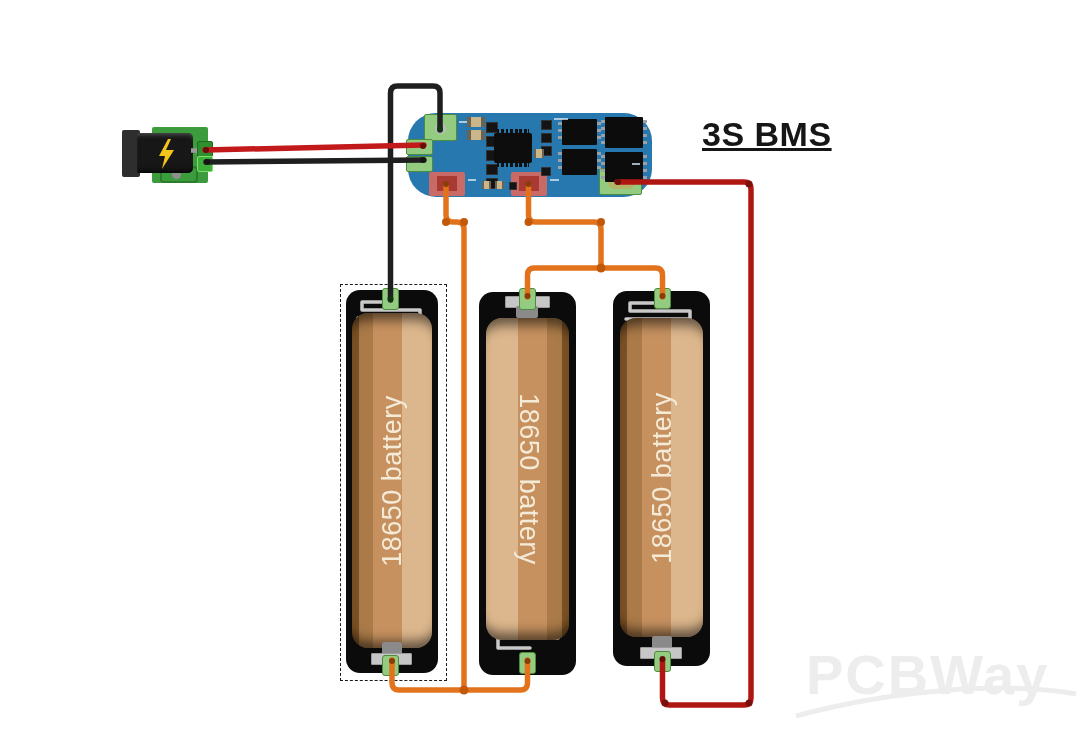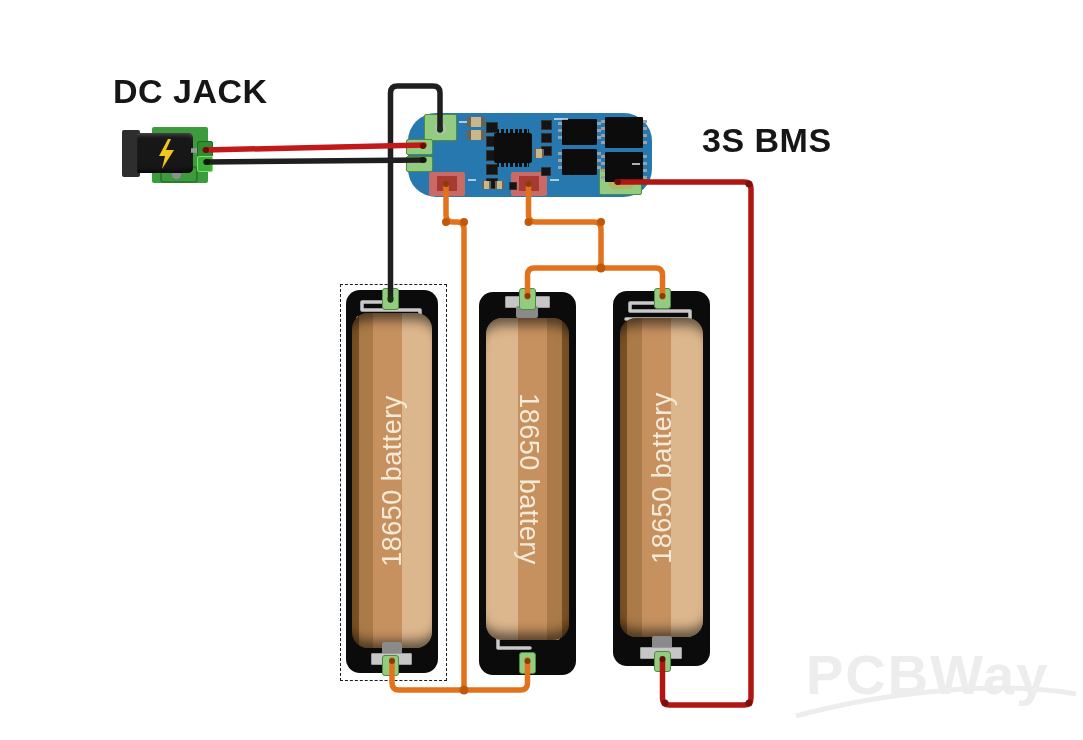--- a/index.html
+++ b/index.html
@@ -2,21 +2,21 @@
 <html><head>
 <meta charset="utf-8">
 <style>
   html,body{margin:0;padding:0;background:#fff;}
   .canvas{position:relative;width:1083px;height:740px;background:#ffffff;overflow:hidden;
           font-family:"Liberation Sans",sans-serif;}
 
   
   .big-label{position:absolute;font-size:34px;font-weight:700;color:#161616;z-index:40;letter-spacing:.5px;}
   .lbl-dcjack{left:113px;top:72px;}
-  .lbl-bms{left:702px;top:121px;}
+  .lbl-bms{left:702px;top:115px;text-decoration:underline;}
 
   
   .watermark{position:absolute;left:806px;top:642px;font-size:56px;font-weight:700;
              color:#ededed;z-index:1;letter-spacing:2px;}
   .wm-svg{position:absolute;left:0;top:0;z-index:1;}
 
   
   .dcjack{position:absolute;left:118px;top:124px;width:95px;height:62px;z-index:20;}
   .dcjack .pcb{position:absolute;left:34px;top:3px;width:56px;height:56px;background:#3c9b3c;border-radius:2px;}
   .dcjack .trace{position:absolute;left:42px;top:42px;width:34px;height:13px;border:2px solid #2b7c2b;border-radius:4px;}
@@ -78,21 +78,20 @@
 </head>
 <body>
 
 <div class="canvas">
 
   <div class="watermark">PCBWay</div>
   <svg class="wm-svg" width="1083" height="740">
     <path d="M796,716 C900,688 1010,682 1076,694" fill="none" stroke-width="5" stroke="#ededed"></path>
   </svg>
 
-  <div class="big-label lbl-dcjack">DC JACK</div>
   <div class="big-label lbl-bms">3S BMS</div>
 
   <div class="selbox"></div>
 
   <div class="dcjack">
     <div class="pcb"></div>
     <div class="trace"></div>
     <div class="trace-dot"></div>
     <div class="flange"></div>
     <div class="barrel"></div>

